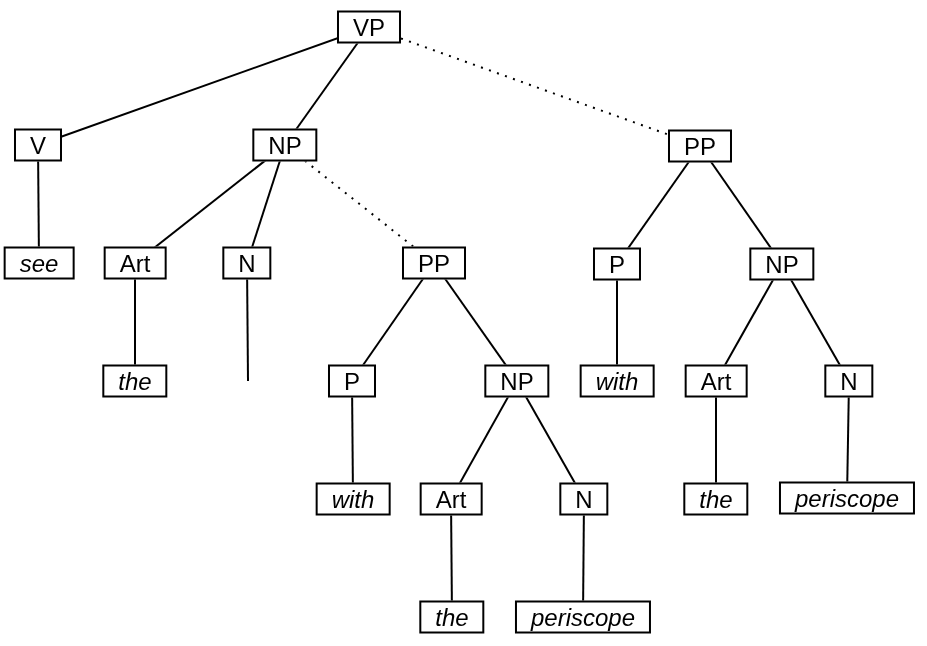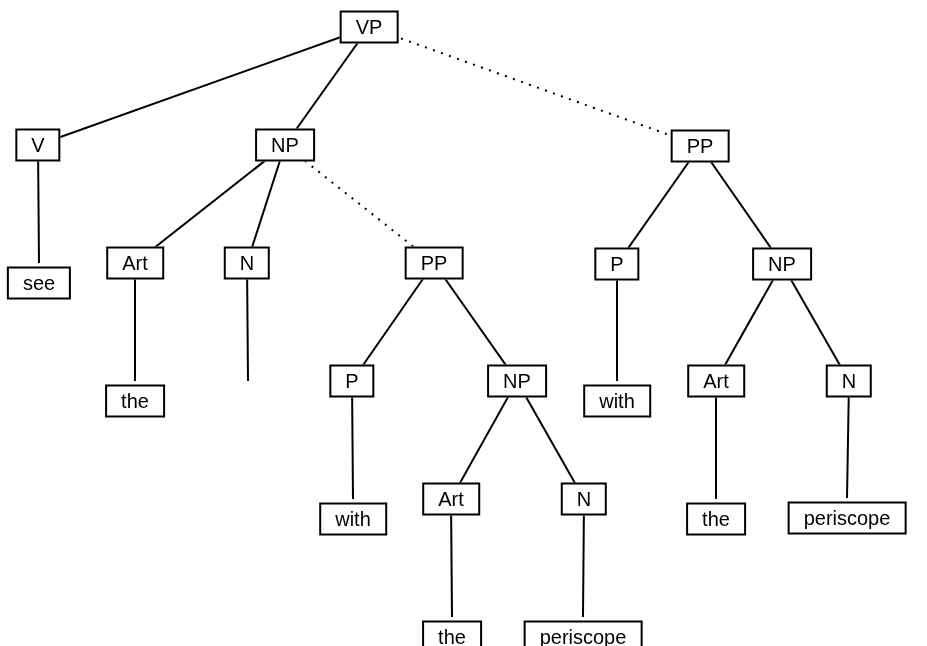--- a/index.html
+++ b/index.html
@@ -28,29 +28,29 @@
     width: 100%;
     height: 100%;
     z-index: 2;
   }
   .node {
     position: absolute;
     transform: translate(-50%, -50%);
     background: #ffffff;
     border: 2px solid #000000;
     color: #000000;
-    font-size: 20px;
+    font-size: 24px;
     line-height: 27px;
     padding: 1px 14px;
     white-space: nowrap;
     text-align: center;
     box-sizing: border-box;
   }
   .node.leaf {
-    margin-top: 20px;
+    font-style: italic;
   }
 </style>
 </head>
 <body>
 
 <div class="canvas">
   <svg id="edges-svg" class="edges-svg" width="927" height="646">
       <line x1="369" y1="27" x2="38" y2="145" stroke="#000000" stroke-width="2"></line>
       <line x1="369" y1="27" x2="285" y2="145" stroke="#000000" stroke-width="2"></line>
       <line x1="369" y1="27" x2="700" y2="146" stroke="#000000" stroke-width="2" stroke-dasharray="2 6.5"></line>

